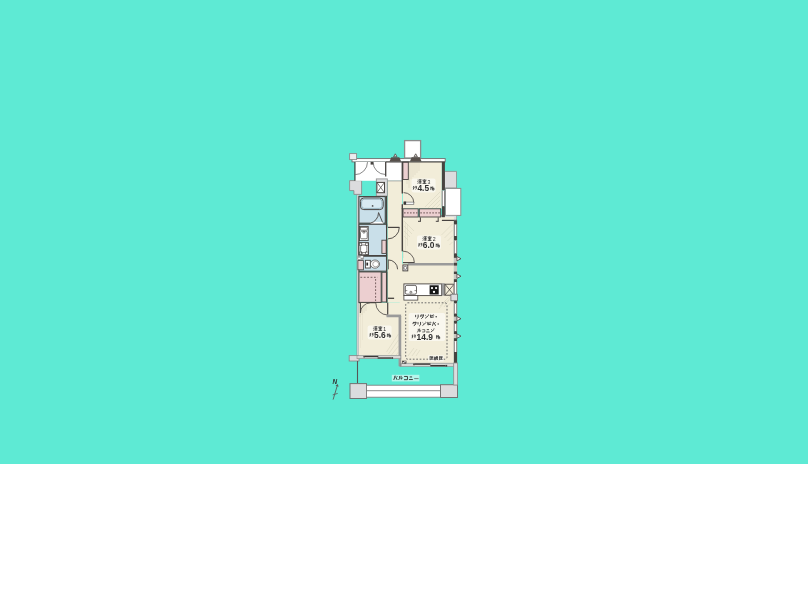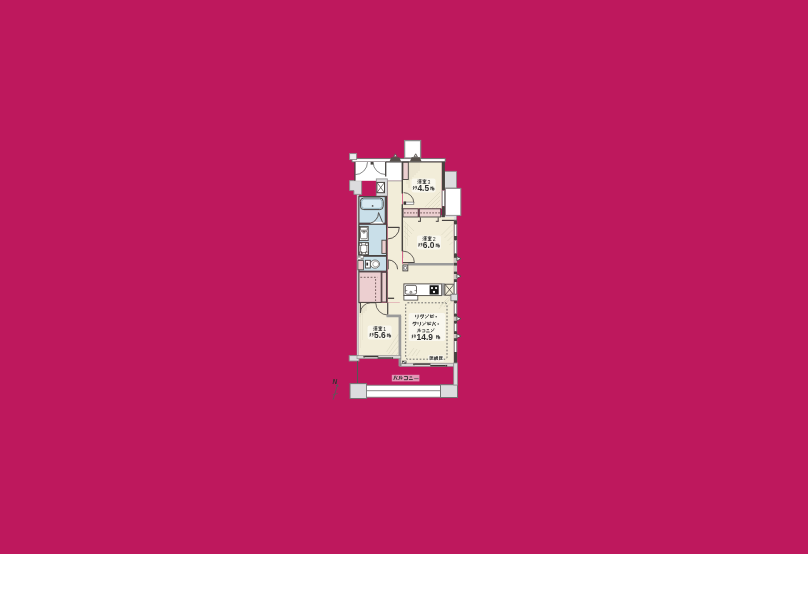--- a/index.html
+++ b/index.html
@@ -1,16 +1,16 @@
 <!DOCTYPE html>
 <html><head>
 <meta charset="utf-8">
 <style>
   html,body{margin:0;padding:0;background:#ffffff;}
-  .wrap{width:808px;height:554px;position:relative;background:#be185d;overflow:hidden;}
+  .wrap{width:808px;height:464px;position:relative;background:#5eead4;overflow:hidden;}
   svg{position:absolute;left:0;top:0;}
   text{font-family:"Liberation Sans",sans-serif;}
 </style>
 </head>
 <body>
 <div class="wrap">
 <svg width="808" height="600" viewBox="0 0 808 600" style="filter:grayscale(0.01)">
 <defs>
 <g id="k1" fill="none" stroke="#242424" stroke-width="0.165">
           <path d="M0.3,0.1 H0.95 M0.3,0.45 H0.95 M0.3,0.82 H0.95 M0.63,0.1 V0.95 M0.1,0.12 L0.2,0.28 M0.05,0.45 L0.15,0.6 M0.2,0.72 L0.08,0.95"></path>

